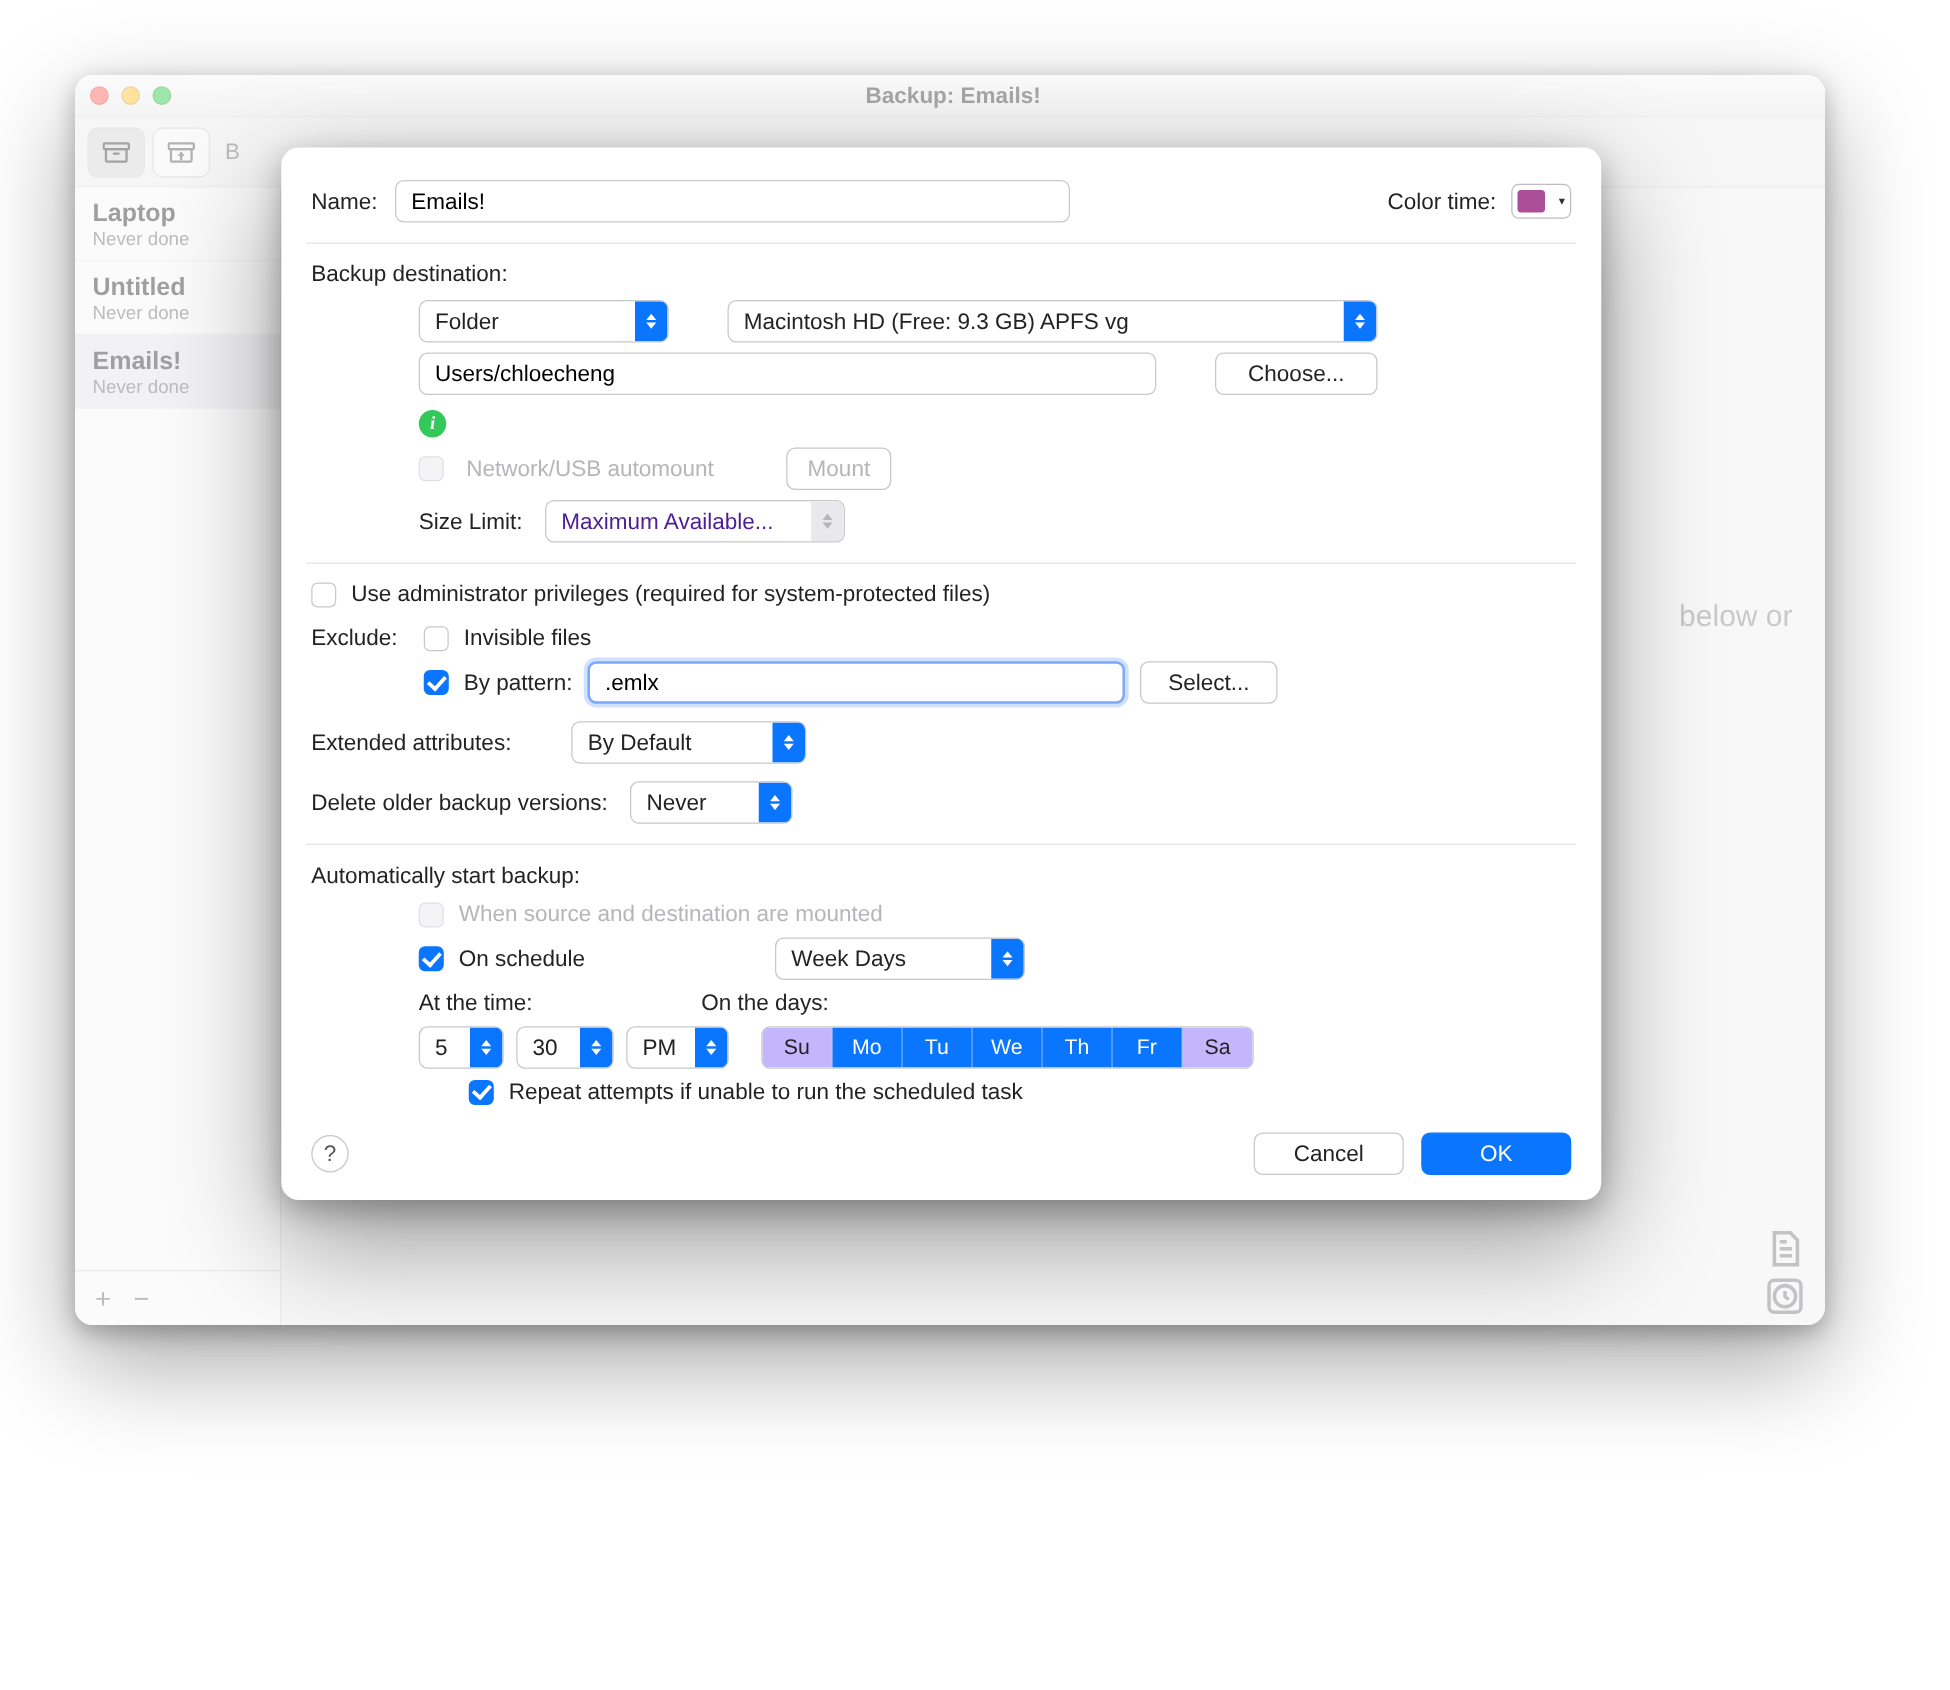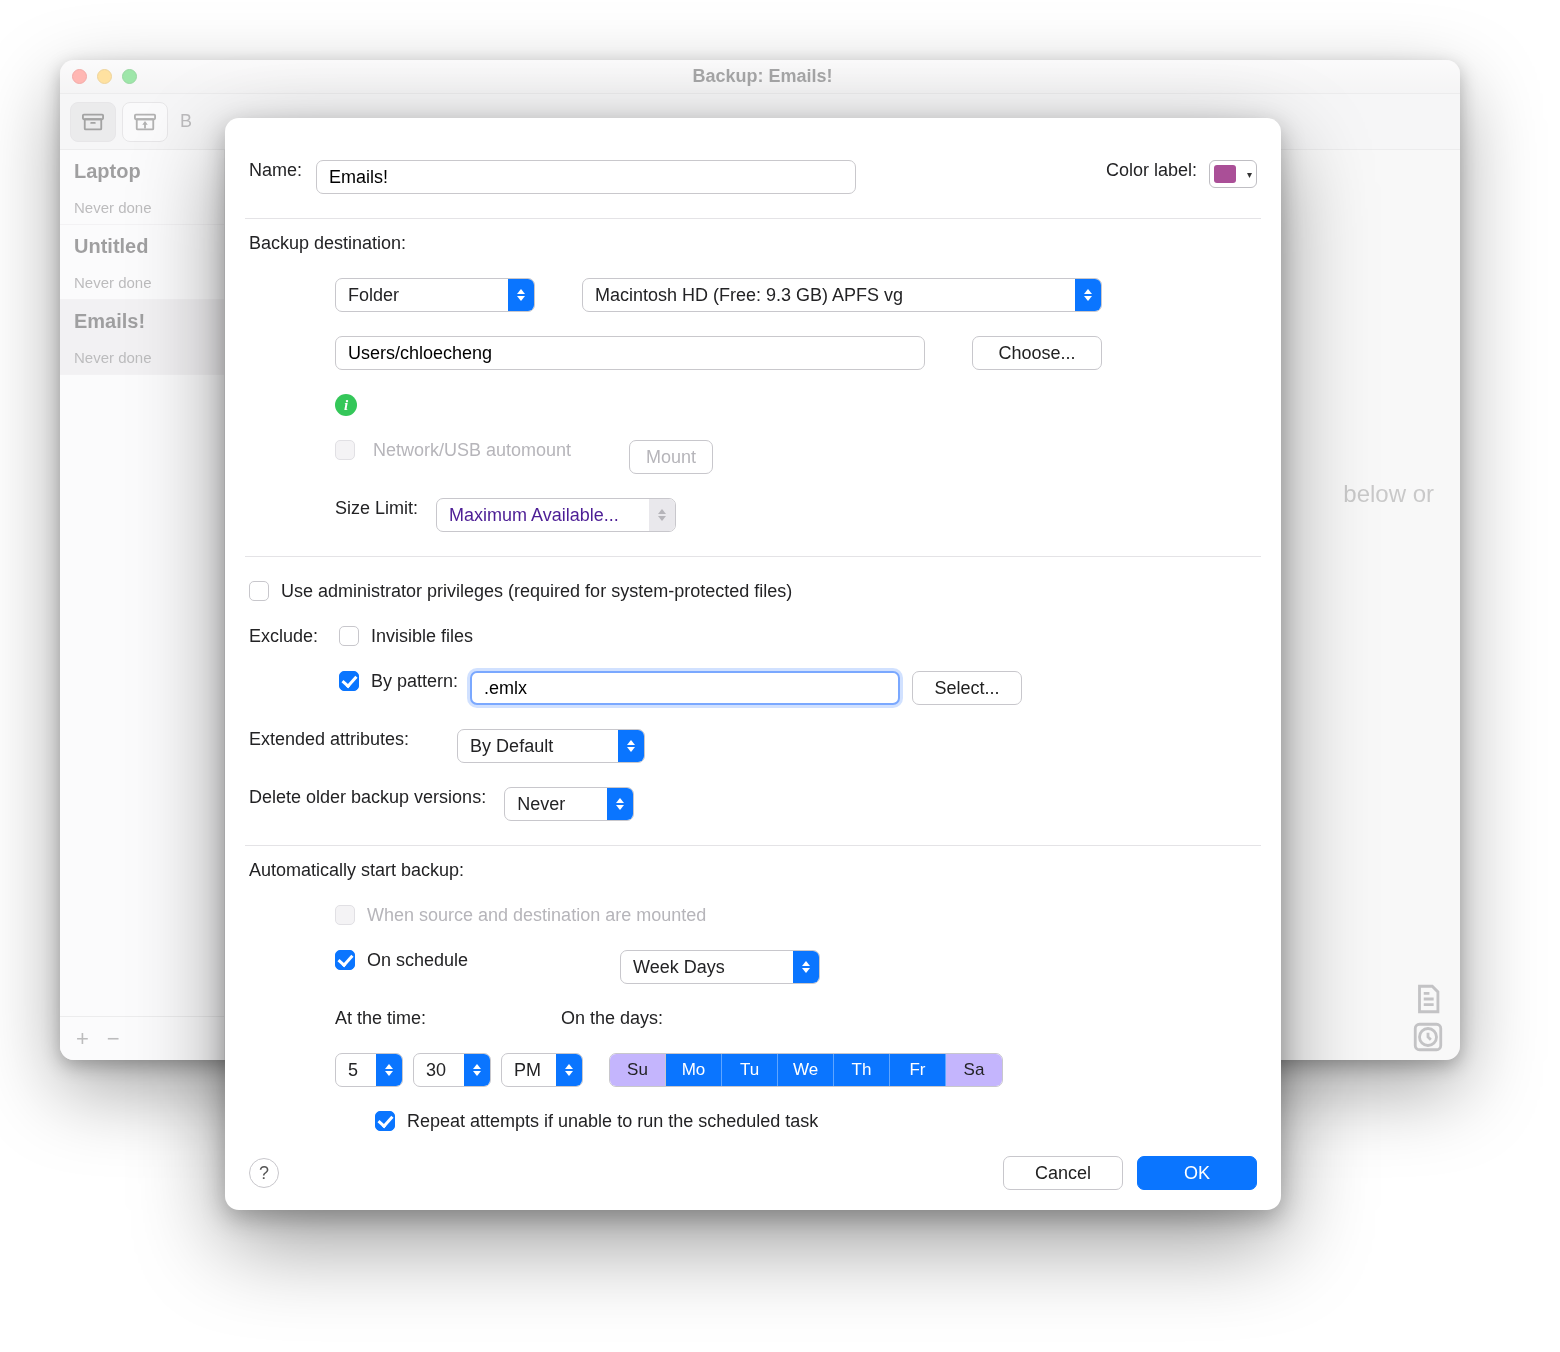--- a/index.html
+++ b/index.html
@@ -63,21 +63,21 @@
     background:#f7f6f8;
     border-right:1px solid #d6d5d8;
     display:flex; flex-direction:column;
   }
   .sidebar .item {
     padding:10px 14px 8px;
     border-bottom:1px solid #e4e3e6;
   }
   .sidebar .item.sel { background:#e2e1e5; }
   .sidebar .item .name { font-weight:700; font-size:20px; color:#2c2b2e; }
-  .sidebar .item .sub { font-size:15px; color:#6b6a6e; margin-top:16px; }
+  .sidebar .item .sub { font-size:15px; color:#6b6a6e; margin-top:0; }
   .sidebar .footer {
     margin-top:auto; height:44px;
     border-top:1px solid #d6d5d8;
     display:flex; align-items:center;
     gap:18px; padding:0 16px; color:#6a6a6e; font-size:22px;
   }
   .rightside {
     position:absolute; right:10px; top:110px; bottom:10px; width:44px;
     display:flex; flex-direction:column; justify-content:flex-end; gap:8px; align-items:center;
   }
@@ -96,21 +96,21 @@
     position:absolute;
     left:225px; top:118px;
     width:1056px;
     background:#fff;
     border-radius:14px;
     box-shadow:0 32px 90px rgba(0,0,0,0.4), 0 8px 24px rgba(0,0,0,0.25);
     padding:18px 24px 20px;
     font-size:18px;
     color:#232325;
   }
-  .row { display:flex; gap:12px; margin:24px 0; }
+  .row { display:flex; align-items:center; gap:12px; margin:8px 0; }
   .lbl { min-width:55px; }
   .field {
     border:1px solid #c9c8cc;
     border-radius:7px;
     background:#fff;
     padding:4px 10px;
     height:34px;
     display:flex; align-items:center;
     font-size:18px;
   }
@@ -273,21 +273,21 @@
     </div>
     <div class="dimmer"></div>
   </div>
 
   <div class="sheet">
     <div class="row">
       <span class="lbl">Name:</span>
       <div class="field longname">
         <input value="Emails!" style="">
       </div>
-      <span class="colorlbl">Color label:</span>
+      <span class="colorlbl">Color time:</span>
       <div class="colorsel">
         <div class="sw"></div>
         <div class="car">▾</div>
       </div>
     </div>
 
     <hr class="rule">
 
     <div class="sectionhdr">Backup destination:</div>
 

